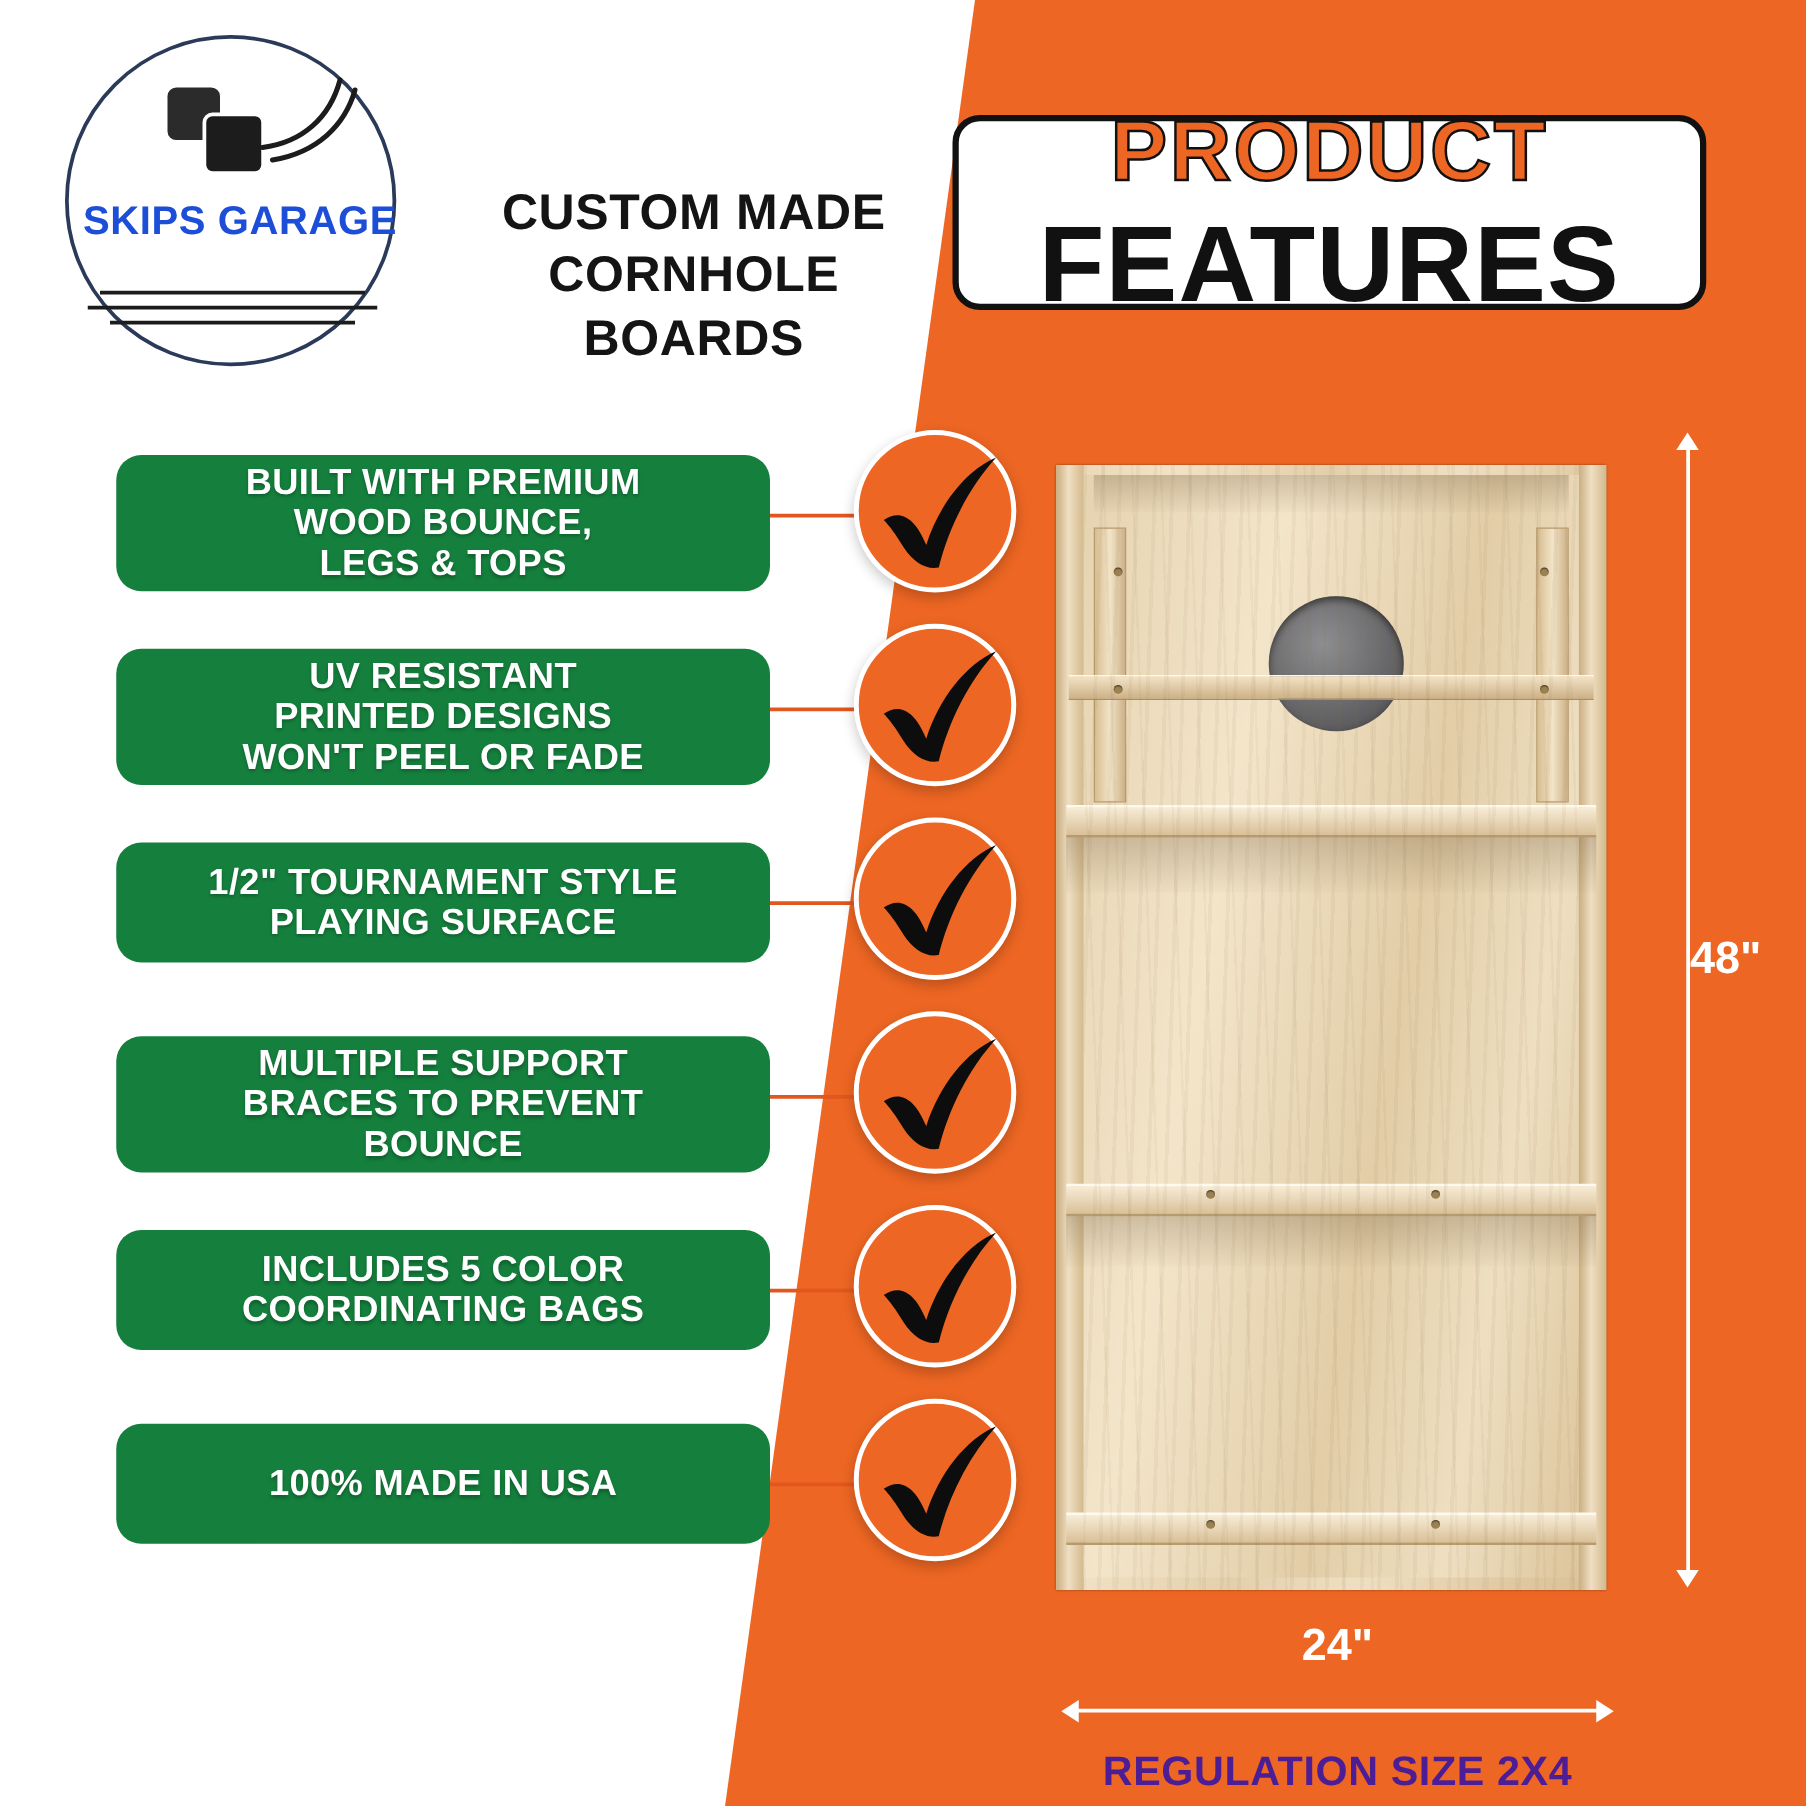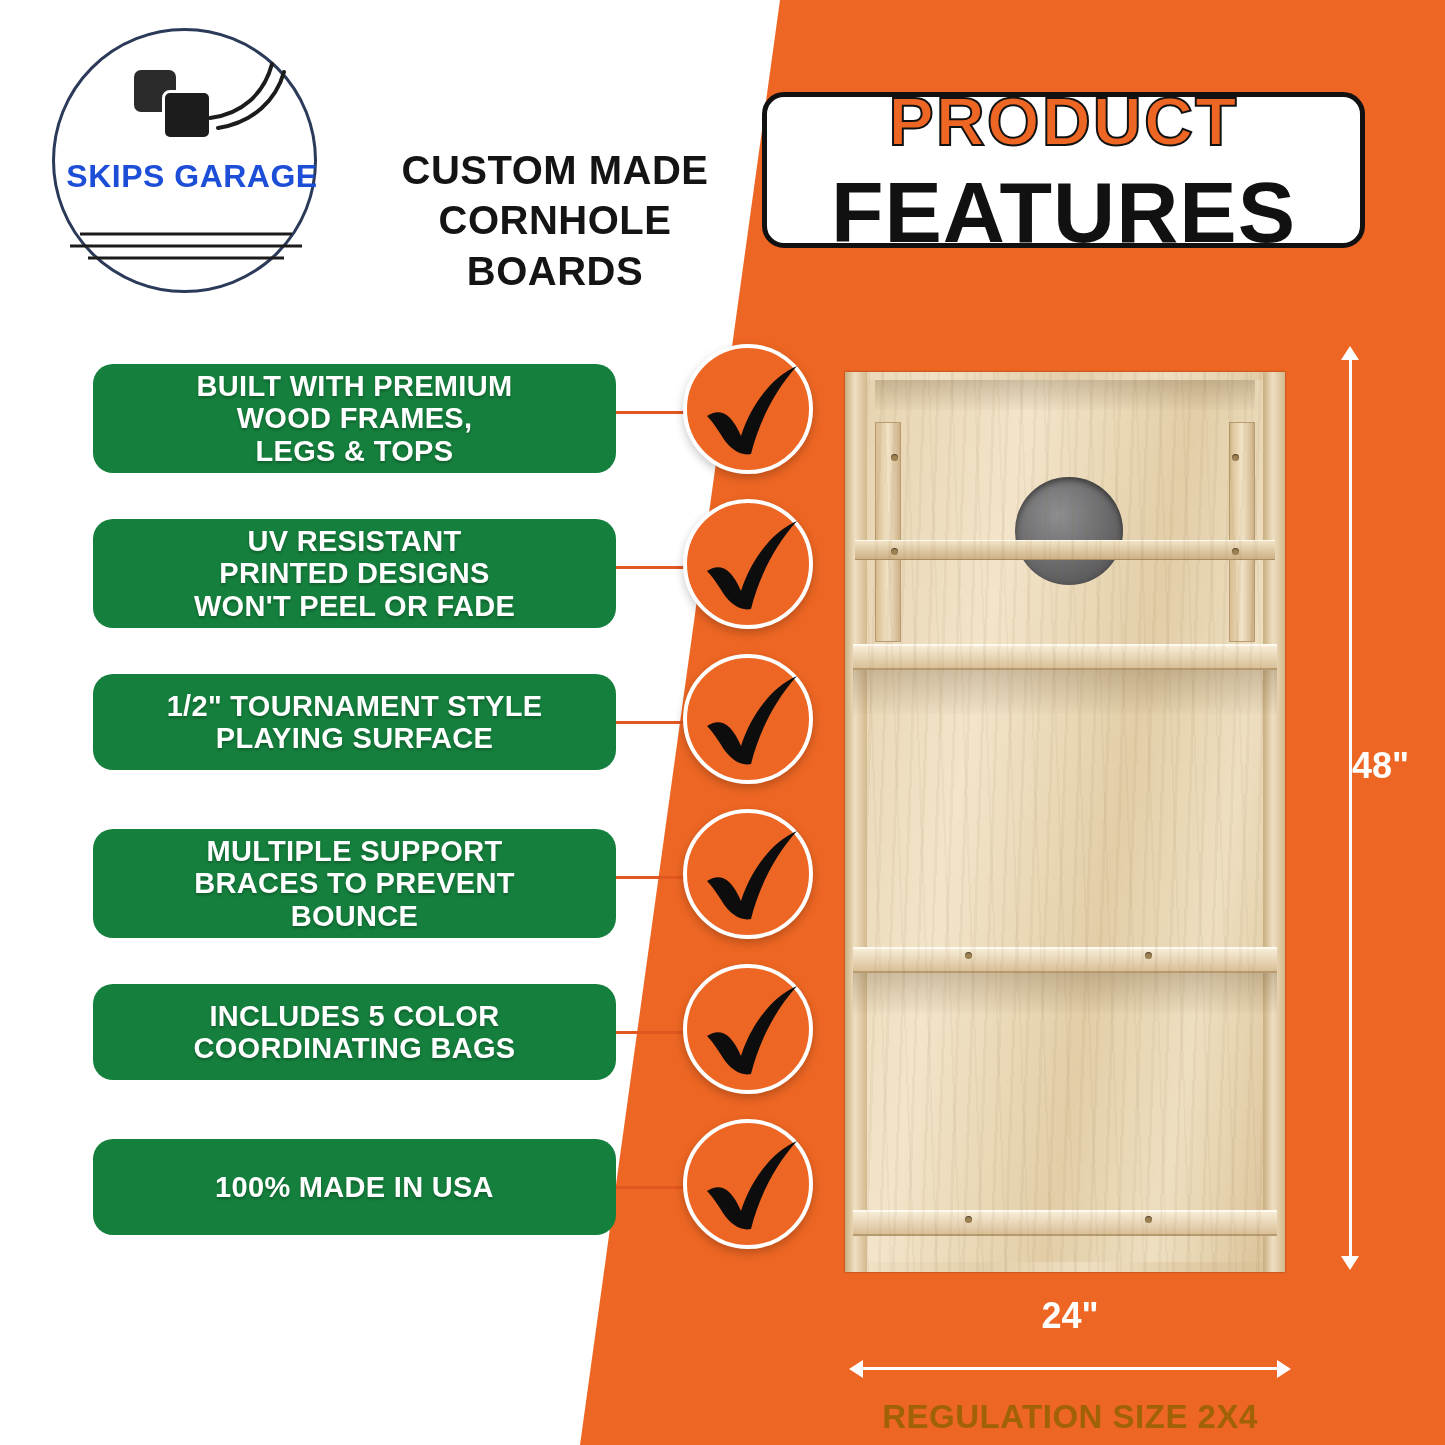--- a/index.html
+++ b/index.html
@@ -226,21 +226,21 @@
     position: absolute; left: 6px; top: 9px; width: 418px; height: 3px; background: #ffffff;
   }
   .arrow-left { border-top: 9px solid transparent; border-bottom: 9px solid transparent; border-right: 14px solid #ffffff; left: -6px; top: 2px; }
   .arrow-right { border-top: 9px solid transparent; border-bottom: 9px solid transparent; border-left: 14px solid #ffffff; right: -6px; top: 2px; }
   .dim-h-label {
     position: absolute; left: 855px; top: 1295px; width: 430px; text-align: center;
     color: #ffffff; font-size: 36px; font-weight: bold; z-index: 4;
   }
   .regulation {
     position: absolute; left: 700px; top: 1398px; width: 740px; text-align: center;
-    color: #a16207; font-size: 33px; font-weight: bold; letter-spacing: 0.5px; z-index: 4;
+    color: #4c1d95; font-size: 33px; font-weight: bold; letter-spacing: 0.5px; z-index: 4;
   }
 </style>
 </head>
 <body>
 
 <div id="page">
 
   <div class="orange-panel"></div>
 
   <div class="logo-wrap">
@@ -269,21 +269,21 @@
     <div class="pf-product">PRODUCT</div>
     <div class="pf-features">FEATURES</div>
   </div>
 
   <div class="features">
 
     <div class="feature-row">
       <div class="pill">
         <span>
           <span>BUILT WITH PREMIUM</span><br>
-          <span>WOOD FRAMES,</span><br>
+          <span>WOOD BOUNCE,</span><br>
           <span>LEGS &amp; TOPS</span>
         </span>
       </div>
       <div class="connector"></div>
       <div class="check-circle">
         <svg width="100" height="96" viewBox="0 0 100 96">
           <path d="M6 52 C18 44 30 48 40 72 C50 40 72 12 96 2 C74 26 58 58 50 90 C40 92 30 86 22 74 C16 64 10 56 6 52 Z" fill="#0d0d0d"></path>
         </svg>
       </div>
     </div>

